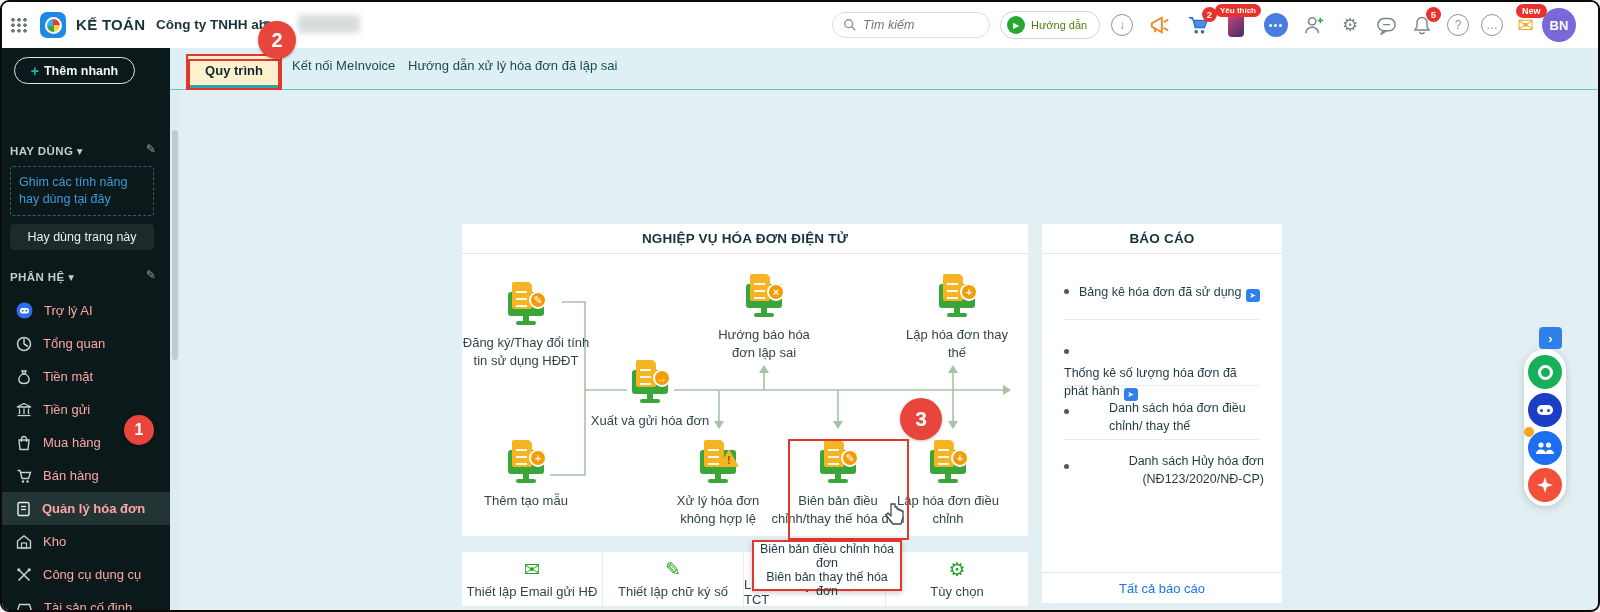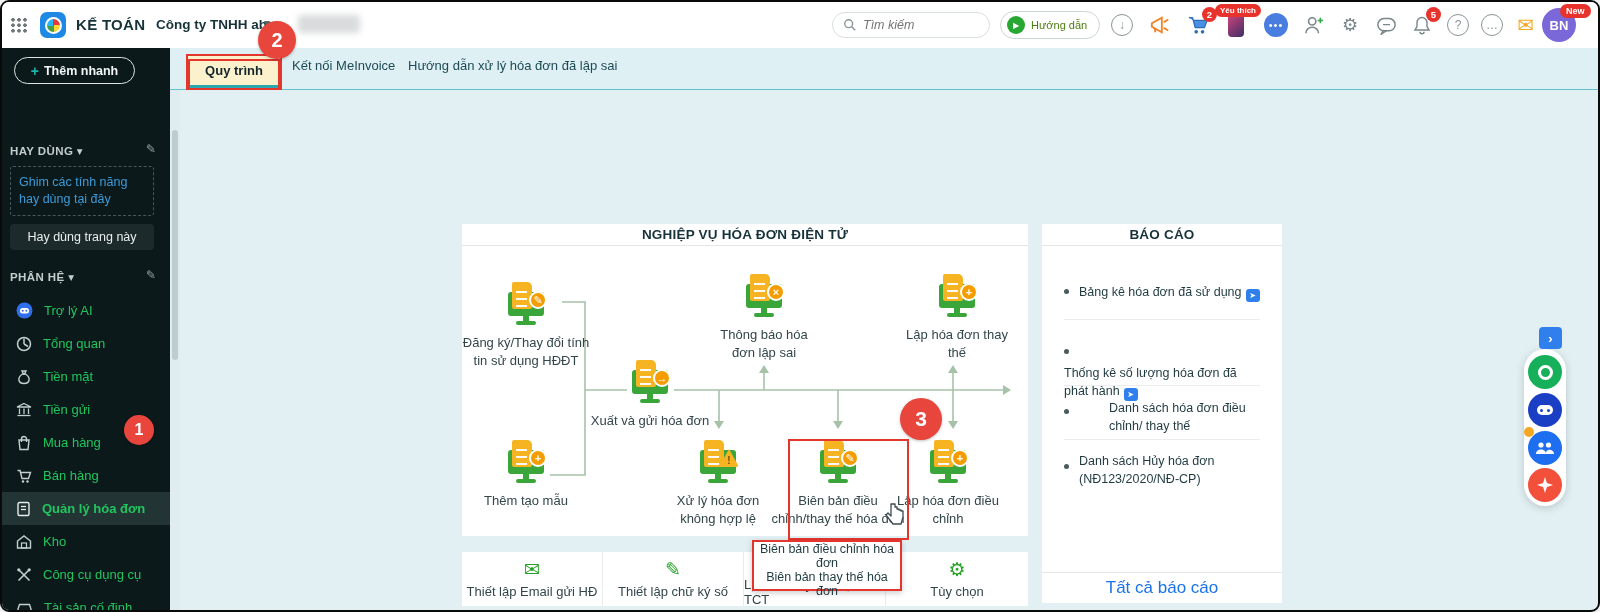--- a/index.html
+++ b/index.html
@@ -32,21 +32,21 @@
   .guide-btn span.lbl { font-size:11px; color:#4d7c0f; }
   .tb-ic { position:absolute; top:11px; width:24px; height:24px; display:flex; align-items:center; justify-content:center; }
   .circ-out { width:22px; height:22px; border:1.5px solid #8a9597; border-radius:50%; color:#8a9597;
     display:flex; align-items:center; justify-content:center; font-size:12px; }
   .badge-red { position:absolute; top:-6px; right:-7px; min-width:15px; height:15px; border-radius:8px;
     background:#e8332c; color:#fff; font-size:9.5px; font-weight:bold; display:flex; align-items:center;
     justify-content:center; padding:0 3px; z-index:2; }
   .fav-tag { position:absolute; top:-9px; left:-9px; background:#e8332c; color:#fff; font-size:8px; font-weight:bold;
     border-radius:7px; padding:2px 5px; white-space:nowrap; z-index:2; }
   .new-tag { position:absolute; top:-9px; left:2px; background:#e8332c; color:#fff; font-size:9px; font-weight:bold;
-    border-radius:8px; padding:2px 6px; z-index:2;margin-left:44px; }
+    border-radius:8px; padding:2px 6px; z-index:2; }
   .chat-circ { width:24px; height:24px; border-radius:50%; background:#4a7de0; color:#fff; font-size:11px;
     display:flex; align-items:center; justify-content:center; letter-spacing:1px; }
   .phone-ic { width:16px; height:24px; border-radius:4px; background:linear-gradient(140deg,#d8447c,#3c2e66); }
   .avatar { position:absolute; left:1540px; top:6px; width:34px; height:34px; border-radius:50%; background:#7a68d8;
     color:#fff; font-size:13px; font-weight:bold; display:flex; align-items:center; justify-content:center; }
   .mail-ic { font-size:20px; color:#f5a623; line-height:1; }
   .gear-ic { font-size:18px; color:#79868a; line-height:1; }
 
   
   .tabstrip { position:absolute; left:168px; top:46px; width:1432px; height:42px; background:#def0f4;
@@ -67,30 +67,30 @@
     font-size:12.5px; font-weight:bold; }
   .quickadd .plus { color:#1fb4a8; font-size:14px; font-weight:bold; }
   .side-sec { position:absolute; left:8px; font-size:11.5px; font-weight:bold; color:#c4cdcd; letter-spacing:.4px; }
   .pencil { position:absolute; left:144px; color:#97a3a3; font-size:12px; }
   .pinbox { position:absolute; left:8px; top:118px; width:144px; height:50px; border:1px dashed #46585a;
     border-radius:3px; display:flex; align-items:center; padding:4px 8px; }
   .pinbox span { color:#3d9bd8; font-size:12.5px; line-height:1.35; }
   .freqbtn { position:absolute; left:8px; top:176px; width:144px; height:26px; background:#1c2a2c; border-radius:4px;
     color:#e9eded; font-size:12.5px; display:flex; align-items:center; justify-content:center; }
   .side-item { position:absolute; left:0; width:168px; height:33px; display:flex; align-items:center; gap:11px;
-    padding-left:14px; color:#22c55e; font-size:13px; }
+    padding-left:14px; color:#fca5a5; font-size:13px; }
   .side-item.active { background:#223434; font-weight:bold; }
   .side-item svg { flex:0 0 auto; }
   .active-outline { position:absolute; left:24px; top:444px; width:118px; height:28px; border:2.5px solid #e3372e; z-index:3; }
   .side-scroll { position:absolute; left:168px; top:88px; width:10px; height:524px; background:#e0ecef; z-index:10; }
   .side-thumb { position:absolute; left:2px; top:40px; width:6px; height:230px; background:#bccdd0; border-radius:3px; }
 
   
   .card { position:absolute; background:#fff; }
-  .card-head { height:22px; border-bottom:1px solid #e6e6e6; display:flex; align-items:center; justify-content:center;
+  .card-head { height:30px; border-bottom:1px solid #e6e6e6; display:flex; align-items:center; justify-content:center;
     font-size:13.5px; font-weight:bold; color:#16323a; letter-spacing:.2px; }
 
   
   .node { position:absolute; transform:translateX(-50%); display:flex; flex-direction:column; align-items:center; }
   .node-label { margin-top:6px; font-size:13px; color:#33464a; text-align:center; line-height:1.35; }
   .nicon { position:relative; width:48px; height:46px; }
   .nicon .monitor { position:absolute; left:6px; top:10px; width:36px; height:24px; background:#3aa63a; border-radius:3px; }
   .nicon .stand { position:absolute; left:21px; top:34px; width:6px; height:5px; background:#3aa63a; }
   .nicon .base { position:absolute; left:14px; top:39px; width:20px; height:3.5px; background:#3aa63a; border-radius:2px; }
   .nicon .doc { position:absolute; left:10px; top:0; width:20px; height:27px; background:#f6b322; border-radius:2px 5px 2px 2px;
@@ -120,21 +120,21 @@
   .fcol .flbl { font-size:13px; color:#33464a; }
 
   
   .rep-item { position:absolute; left:1062px; display:flex; gap:10px; align-items:flex-start; width:200px; }
   .rep-bullet { width:5px; height:5px; border-radius:50%; background:#4a5a5e; margin-top:6px; flex:0 0 auto; }
   .rep-text { font-size:12.5px; color:#1f3a40; line-height:1.45; }
   .rep-badge { display:inline-block; width:14px; height:13px; background:#2f80ed; border-radius:3px; color:#fff;
     font-size:8px; text-align:center; line-height:13px; vertical-align:-2px; margin-left:4px; }
   .rep-sep { position:absolute; left:1062px; width:196px; border-top:1px solid #ececec; }
   .rep-footer { position:absolute; left:1040px; top:570px; width:240px; height:31px; border-top:1px solid #e6e6e6;
-    display:flex; align-items:center; justify-content:center; font-size:17px; color:#1a73e8; background:#fff; }
+    display:flex; align-items:center; justify-content:center; font-size:13px; color:#1a73e8; background:#fff; }
 
   
   .expand-btn { position:absolute; left:1537px; top:325px; width:23px; height:22px; background:#2f80ed; color:#fff;
     border-radius:4px; display:flex; align-items:center; justify-content:center; font-size:13px; font-weight:bold; z-index:60; }
   .float-panel { position:absolute; left:1522px; top:347px; width:42px; height:157px; background:#fff; border-radius:21px;
     box-shadow:0 2px 8px rgba(0,0,0,.18); z-index:55; }
   .fcirc { position:absolute; left:4px; width:34px; height:34px; border-radius:50%; display:flex; align-items:center;
     justify-content:center; }
   .ring { width:15px; height:15px; border:3px solid #fff; border-radius:50%; }
   .robot-eyes { width:16px; height:10px; background:#fff; border-radius:5px; display:flex; align-items:center;
@@ -408,21 +408,21 @@
     <div class="node-label">Đăng ký/Thay đổi tính tin sử dụng HĐĐT</div>
   </div>
   <div class="node" style="left:762px; top:272px; width:112px; z-index:6;">
     <div class="nicon">
       <div class="monitor"></div>
         <div class="stand"></div>
         <div class="base"></div>
         <div class="doc"></div>
       <div class="nbadge">×</div>
     </div>
-    <div class="node-label">Thông báo hóa đơn lập sai</div>
+    <div class="node-label">Hướng báo hóa đơn lập sai</div>
   </div>
   <div class="node" style="left:955px; top:272px; width:120px; z-index:6;">
     <div class="nicon">
       <div class="monitor"></div>
         <div class="stand"></div>
         <div class="base"></div>
         <div class="doc"></div>
       <div class="nbadge">+</div>
     </div>
     <div class="node-label">Lập hóa đơn thay thế</div>
@@ -509,21 +509,21 @@
   <div class="rep-item" style="top:333px;flex-direction:column;">
     <span class="rep-bullet" style="margin-top:14px"></span>
     <span class="rep-text"><span>Thống kê số lượng hóa đơn đã phát hành</span><span class="rep-badge">➤</span></span>
   </div>
   <div class="rep-sep" style="top:383px"></div>
   <div class="rep-item" style="top:397px;gap:40px;">
     <span class="rep-bullet" style="margin-top:10px"></span>
     <span class="rep-text">Danh sách hóa đơn điều chỉnh/ thay thế</span>
   </div>
   <div class="rep-sep" style="top:437px"></div>
-  <div class="rep-item" style="top:450px;">
+  <div class="rep-item" style="top:450px;text-align:right;">
     <span class="rep-bullet" style="margin-top:12px"></span>
     <span class="rep-text">Danh sách Hủy hóa đơn (NĐ123/2020/NĐ-CP)</span>
   </div>
   <div class="rep-footer">Tất cả báo cáo</div>
 
   <div class="ann-circle" style="left:122px; top:413px; width:30px; height:30px; font-size:16px;">1</div>
   <div class="ann-circle" style="left:256px; top:19px; width:38px; height:38px; font-size:20px;">2</div>
   <div class="ann-circle" style="left:898px; top:396px; width:42px; height:42px; font-size:21px;">3</div>
   <div class="ann-rect" style="left:186px; top:57px; width:92px; height:31px; z-index:21;"></div>
   <div class="ann-rect" style="left:786px; top:437px; width:121px; height:101px;"></div>

